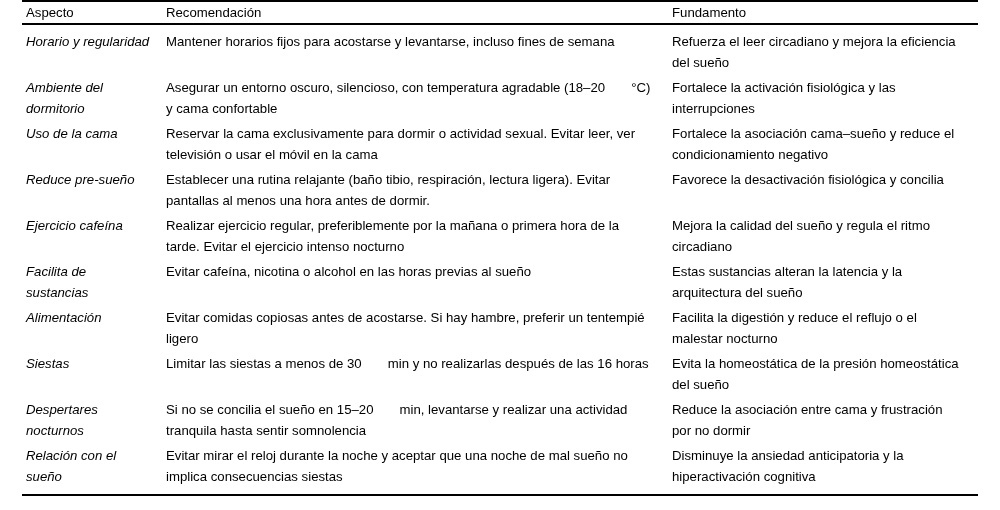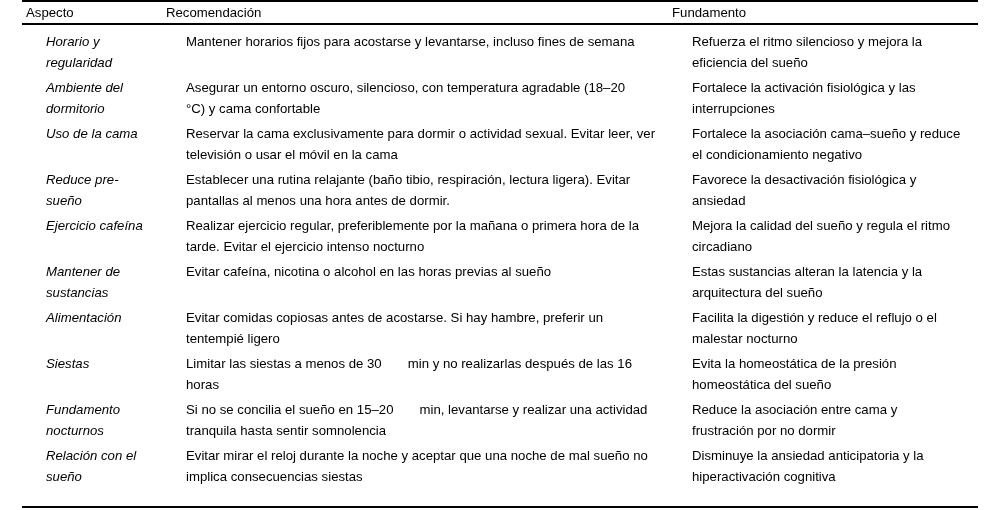--- a/index.html
+++ b/index.html
@@ -64,24 +64,23 @@
   
   tbody td {
     padding: 0 0 0 0;
     font-size: 13.2px;
   }
   tbody tr td .cellpad {
     display: block;
     padding-right: 16px;
     padding-top: 2px;
     padding-bottom: 2px;
-    margin-left: 20px;
   }
   tbody tr:first-child td .cellpad { padding-top: 6px; }
-  tbody tr:last-child td .cellpad  { padding-bottom: 19px; }
+  tbody tr:last-child td .cellpad  { padding-bottom: 7px; }
 
   td.col-aspect .cellpad,
   th.col-aspect .cellpad {
     padding-left: 4px;
   }
   tbody td.col-aspect {
     font-style: italic;
   }
   thead th.col-aspect { font-style: normal; }
 
@@ -129,21 +128,21 @@
     </colgroup>
     <tbody id="table-body">
         <tr>
           <td class="col-aspect">
             <span class="cellpad">Horario y regularidad</span>
           </td>
           <td>
             <span class="cellpad">Mantener horarios fijos para acostarse y levantarse, incluso fines de semana</span>
           </td>
           <td>
-            <span class="cellpad">Refuerza el ritmo silencioso y mejora la eficiencia del sueño</span>
+            <span class="cellpad">Refuerza el leer circadiano y mejora la eficiencia del sueño</span>
           </td>
         </tr>
         <tr>
           <td class="col-aspect">
             <span class="cellpad">Ambiente del dormitorio</span>
           </td>
           <td>
             <span class="cellpad"><span>Asegurar un entorno oscuro, silencioso, con temperatura agradable (18–20</span><span class="ugap"></span><span>°C) y cama confortable</span></span>
           </td>
           <td>
@@ -162,37 +161,37 @@
           </td>
         </tr>
         <tr>
           <td class="col-aspect">
             <span class="cellpad">Reduce pre-sueño</span>
           </td>
           <td>
             <span class="cellpad">Establecer una rutina relajante (baño tibio, respiración, lectura ligera). Evitar pantallas al menos una hora antes de dormir.</span>
           </td>
           <td>
-            <span class="cellpad">Favorece la desactivación fisiológica y ansiedad</span>
+            <span class="cellpad">Favorece la desactivación fisiológica y concilia</span>
           </td>
         </tr>
         <tr>
           <td class="col-aspect">
             <span class="cellpad">Ejercicio cafeína</span>
           </td>
           <td>
             <span class="cellpad">Realizar ejercicio regular, preferiblemente por la mañana o primera hora de la tarde. Evitar el ejercicio intenso nocturno</span>
           </td>
           <td>
             <span class="cellpad">Mejora la calidad del sueño y regula el ritmo circadiano</span>
           </td>
         </tr>
         <tr>
           <td class="col-aspect">
-            <span class="cellpad">Mantener de sustancias</span>
+            <span class="cellpad">Facilita de sustancias</span>
           </td>
           <td>
             <span class="cellpad">Evitar cafeína, nicotina o alcohol en las horas previas al sueño</span>
           </td>
           <td>
             <span class="cellpad">Estas sustancias alteran la latencia y la arquitectura del sueño</span>
           </td>
         </tr>
         <tr>
           <td class="col-aspect">
@@ -211,21 +210,21 @@
           </td>
           <td>
             <span class="cellpad"><span>Limitar las siestas a menos de 30</span><span class="ugap"></span><span>min y no realizarlas después de las 16 horas</span></span>
           </td>
           <td>
             <span class="cellpad">Evita la homeostática de la presión homeostática del sueño</span>
           </td>
         </tr>
         <tr>
           <td class="col-aspect">
-            <span class="cellpad">Fundamento nocturnos</span>
+            <span class="cellpad">Despertares nocturnos</span>
           </td>
           <td>
             <span class="cellpad"><span>Si no se concilia el sueño en 15–20</span><span class="ugap"></span><span>min, levantarse y realizar una actividad tranquila hasta sentir somnolencia</span></span>
           </td>
           <td>
             <span class="cellpad">Reduce la asociación entre cama y frustración por no dormir</span>
           </td>
         </tr>
         <tr>
           <td class="col-aspect">

